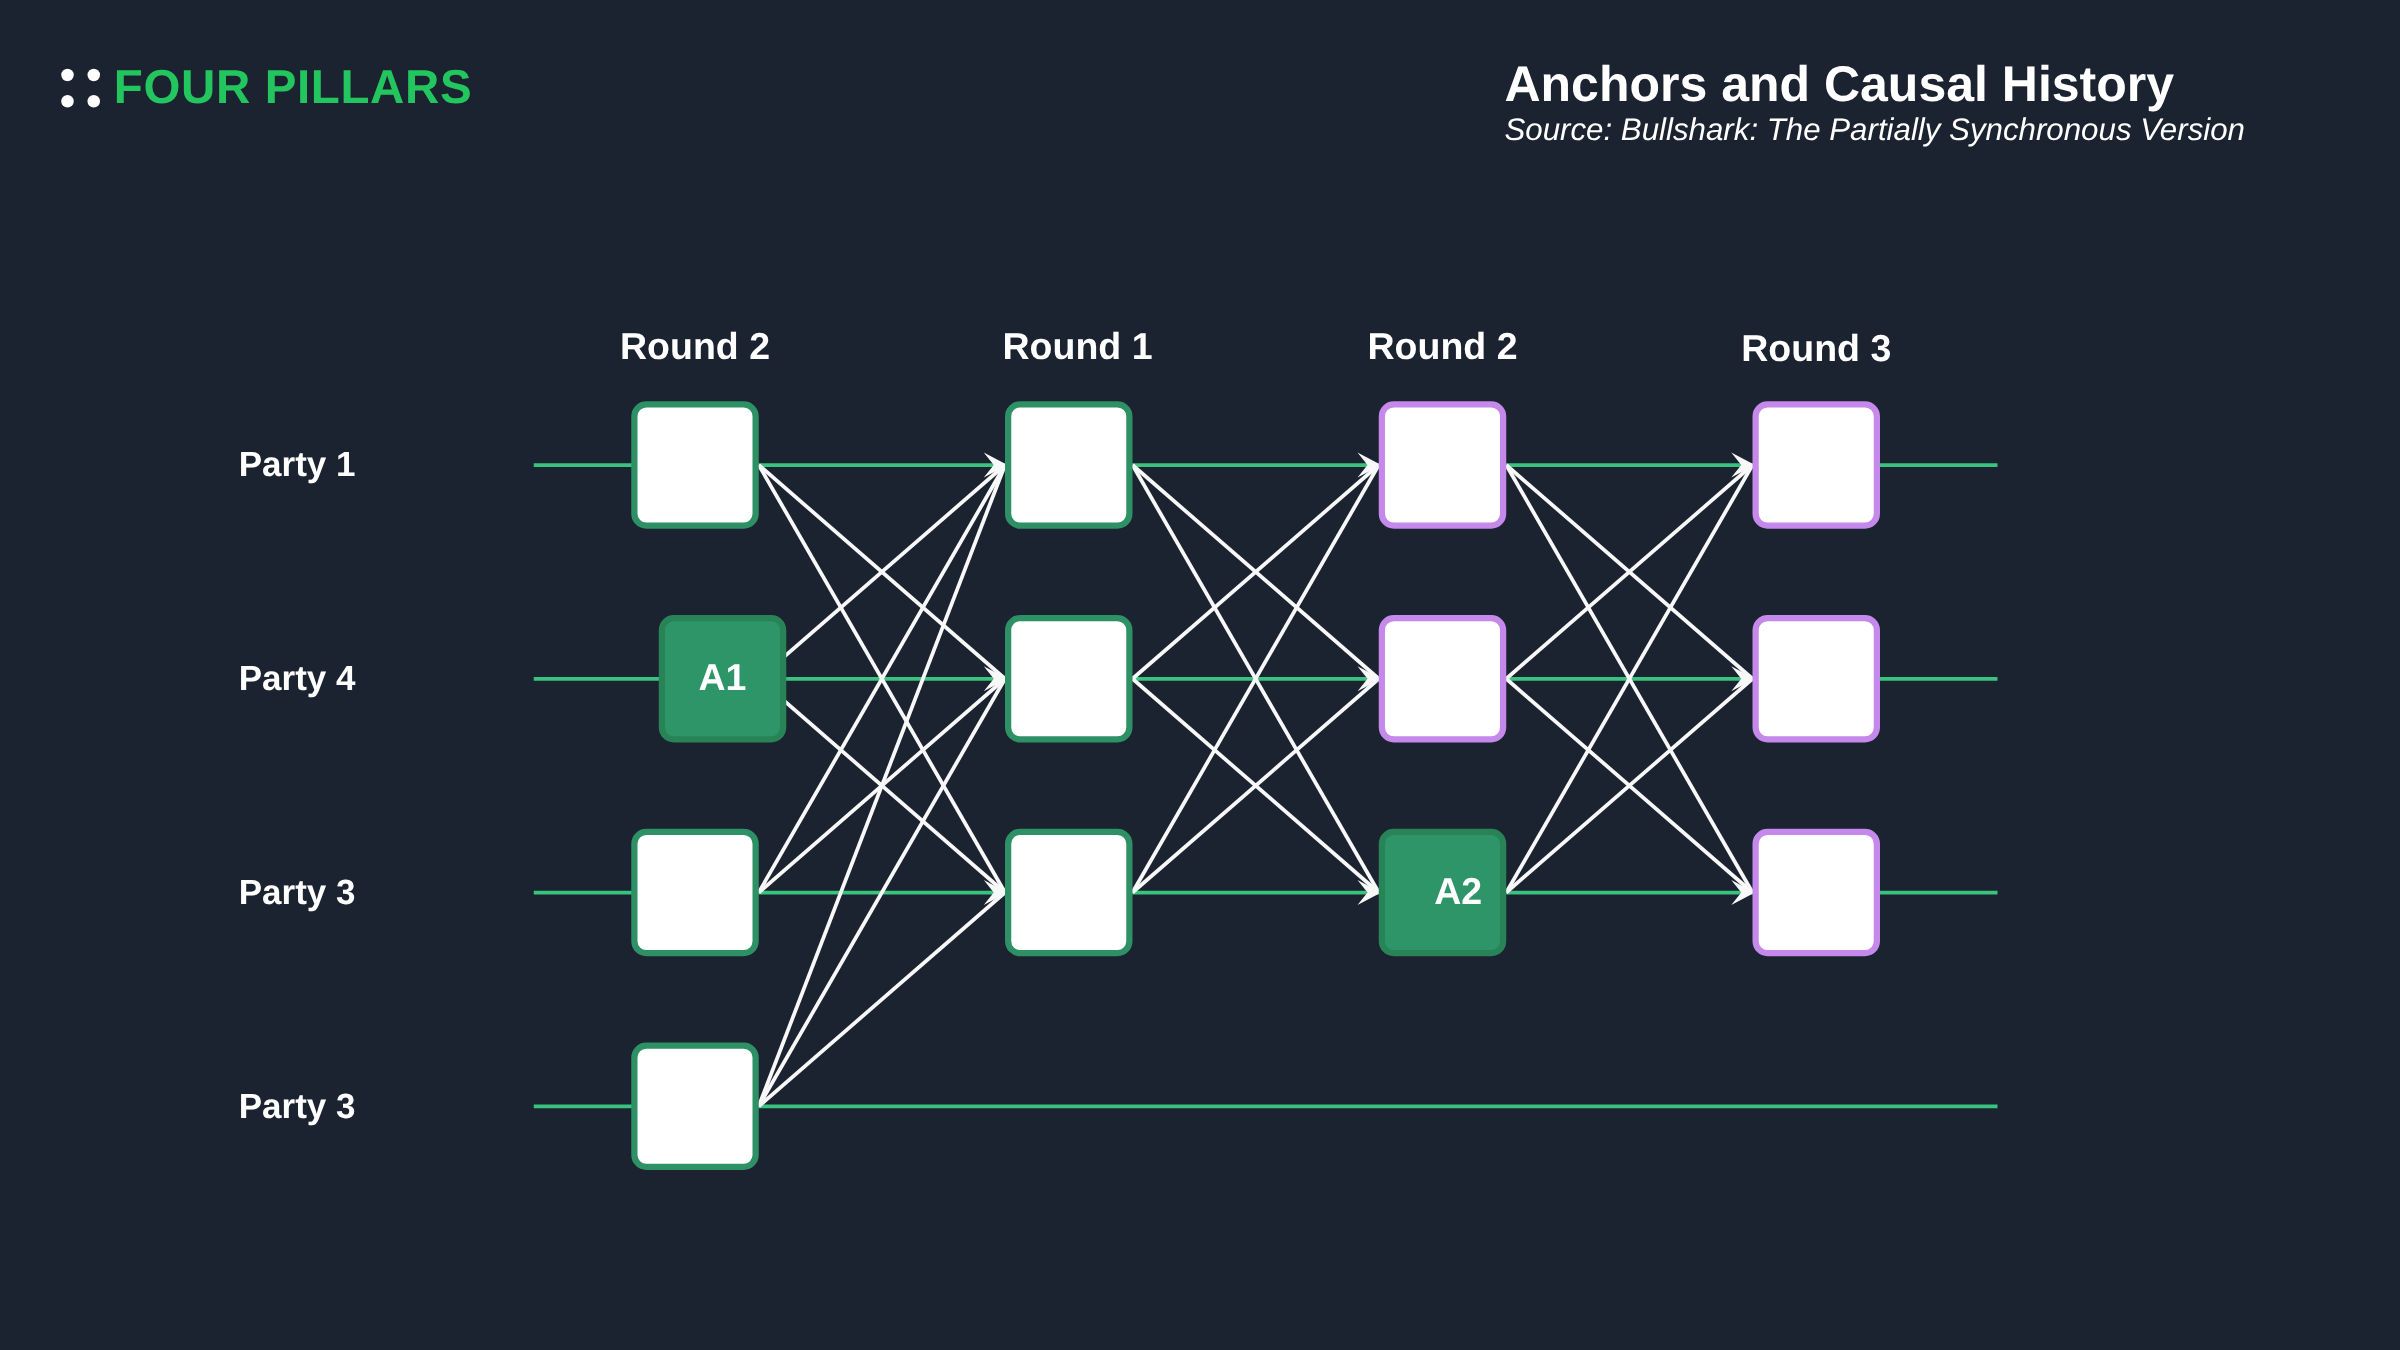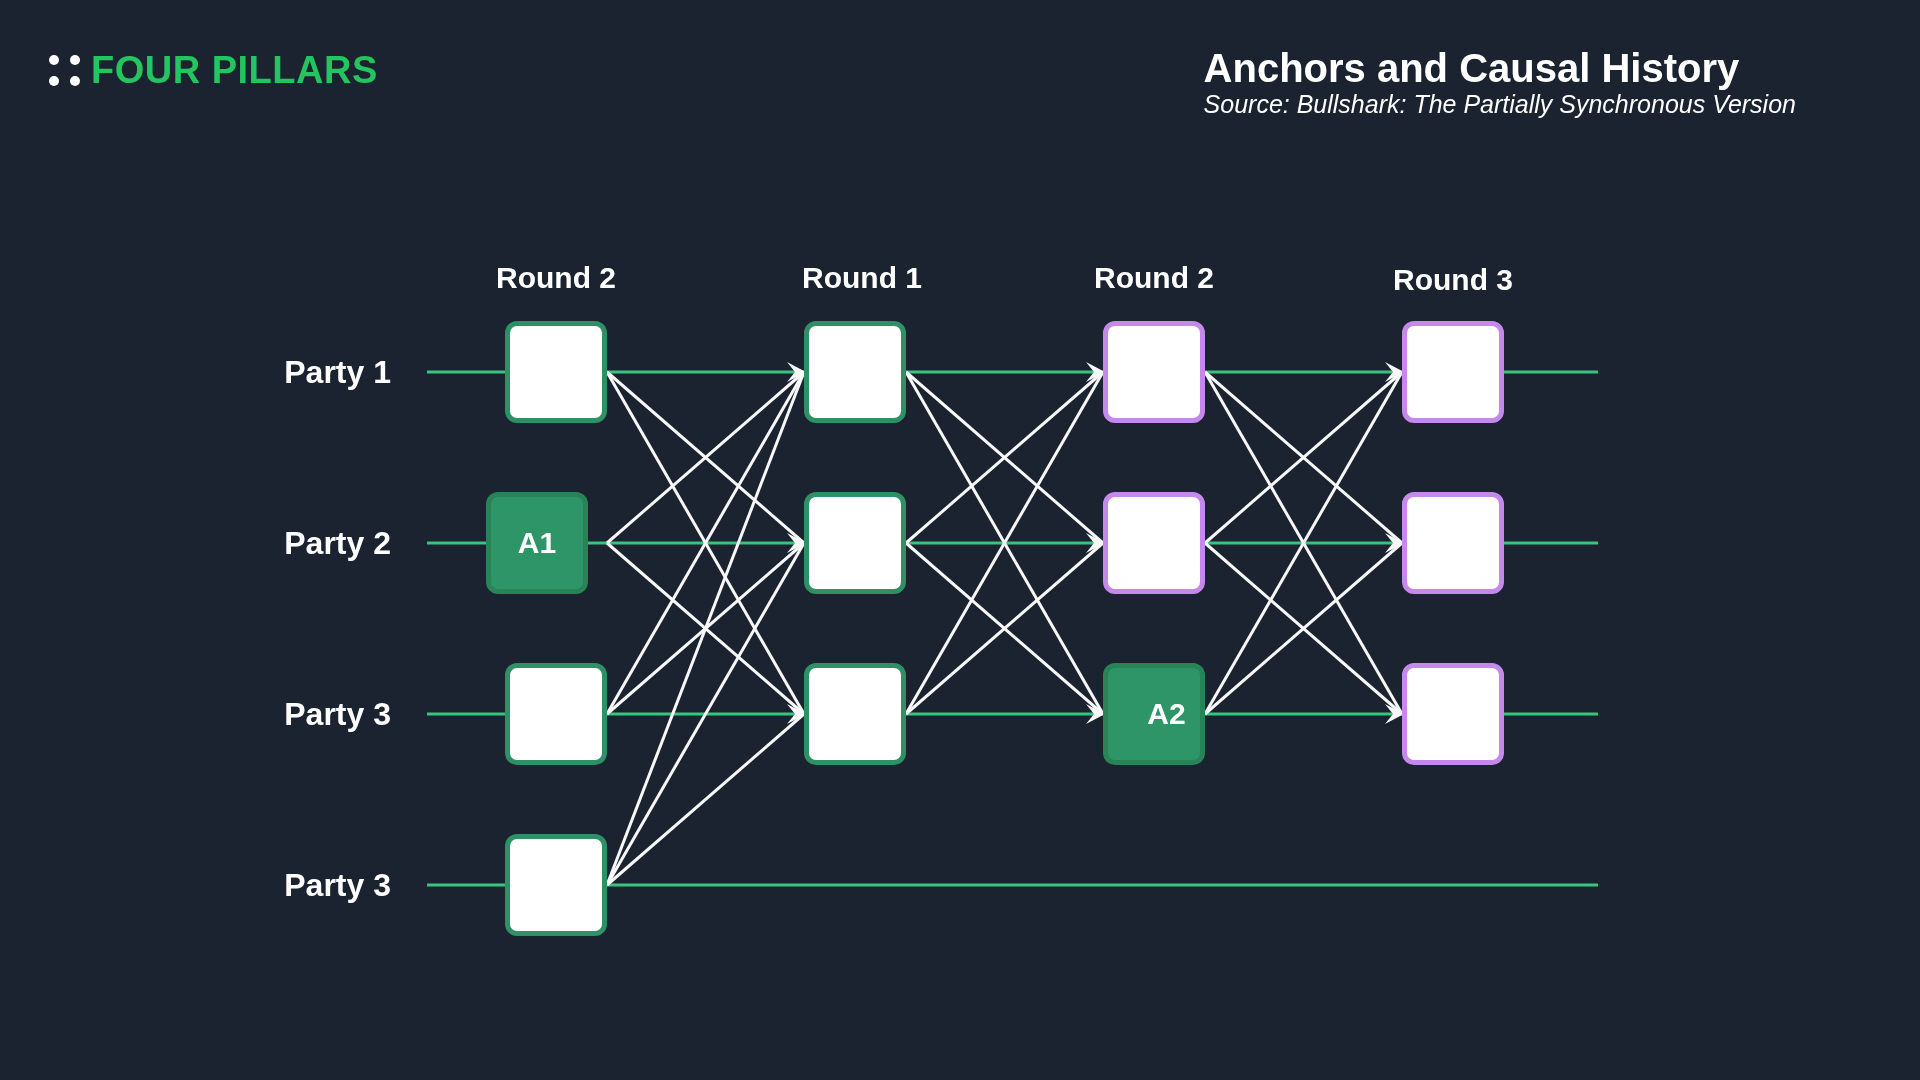--- a/index.html
+++ b/index.html
@@ -22,22 +22,22 @@
   .titles .source{color:#fff;font-size:25px;font-style:italic;line-height:30px;white-space:nowrap;}
 
   
   #edge-layer{position:absolute;left:0;top:0;width:1920px;height:1080px;}
   .timeline{stroke:var(--green-line,#38c47f);stroke-width:3;}
   .edge{stroke:#f8f8f8;stroke-width:3;}
   .arrowhead{fill:#f8f8f8;}
 
   .round-label{position:absolute;width:240px;text-align:center;color:#fff;
     font-size:30px;font-weight:bold;line-height:40px;}
-  .party-label{position:absolute;width:200px;text-align:right;color:#fff;
-    font-size:32px;font-weight:bold;line-height:40px;}
+  .party-label{position:absolute;width:200px;color:#fff;
+    font-size:28px;font-weight:bold;line-height:40px;}
 
   .node{position:absolute;width:102px;height:102px;box-sizing:border-box;border-radius:12px;background:#fff;}
   .node.green{border:5px solid var(--green-border,#2e9065);}
   .node.purple{border:5px solid var(--purple,#c489ea);}
   .node.anchor{background:var(--anchor,#2e9568);border:5px solid var(--anchor-border,#288357);
     display:flex;align-items:center;justify-content:center;
     color:#fff;font-size:30px;font-weight:bold;}
 </style>
 </head>
 <body style="--bg: #1b2230; --green-line: #38c47f; --green-border: #2e9065; --anchor: #2e9568; --anchor-border: #288357; --purple: #c489ea;">
@@ -95,27 +95,27 @@
       <path d="M 1404 714 L 1385 704 L 1393 714 L 1385 724 Z" class="arrowhead"></path>
       <path d="M 1404 372 L 1385 362 L 1393 372 L 1385 382 Z" class="arrowhead"></path>
     </svg>
 
   <div id="label-layer">
       <div class="round-label" style="left: 436px; top: 258px;">Round 2</div>
       <div class="round-label" style="left: 742px; top: 258px;">Round 1</div>
       <div class="round-label" style="left: 1034px; top: 258px;">Round 2</div>
       <div class="round-label" style="left: 1333px; top: 260px;">Round 3</div>
       <div class="party-label" style="left: 191px; top: 352px;">Party 1</div>
-      <div class="party-label" style="left: 191px; top: 523px;">Party 2</div>
+      <div class="party-label" style="left: 191px; top: 523px;">Party 4</div>
       <div class="party-label" style="left: 191px; top: 694px;">Party 3</div>
       <div class="party-label" style="left: 191px; top: 865px;">Party 3</div>
     </div>
   <div id="node-layer">
       <div class="node green" style="left: 505px; top: 321px;"></div>
-      <div class="node anchor" style="left: 486px; top: 492px;">A1</div>
+      <div class="node anchor" style="left: 527px; top: 492px;">A1</div>
       <div class="node green" style="left: 505px; top: 663px;"></div>
       <div class="node green" style="left: 505px; top: 834px;"></div>
       <div class="node green" style="left: 804px; top: 321px;"></div>
       <div class="node green" style="left: 804px; top: 492px;"></div>
       <div class="node green" style="left: 804px; top: 663px;"></div>
       <div class="node purple" style="left: 1103px; top: 321px;"></div>
       <div class="node purple" style="left: 1103px; top: 492px;"></div>
       <div class="node anchor" style="left: 1103px; top: 663px; padding-left: 25px;">A2</div>
       <div class="node purple" style="left: 1402px; top: 321px;"></div>
       <div class="node purple" style="left: 1402px; top: 492px;"></div>

